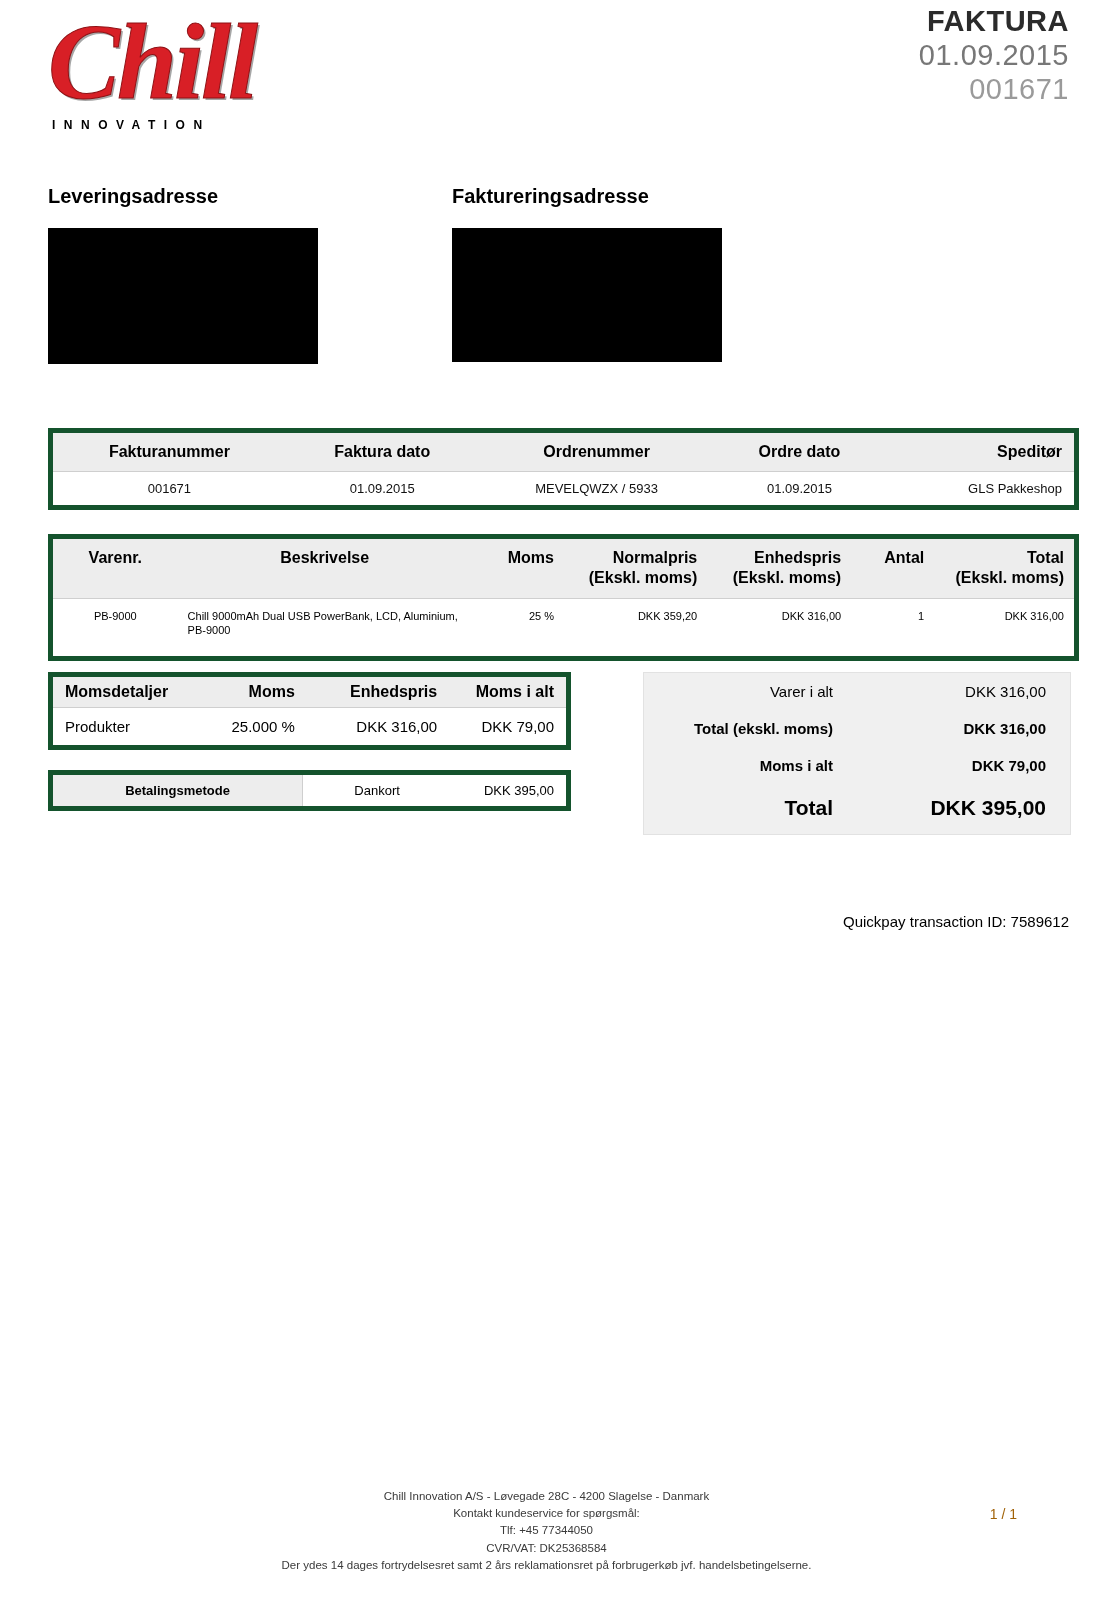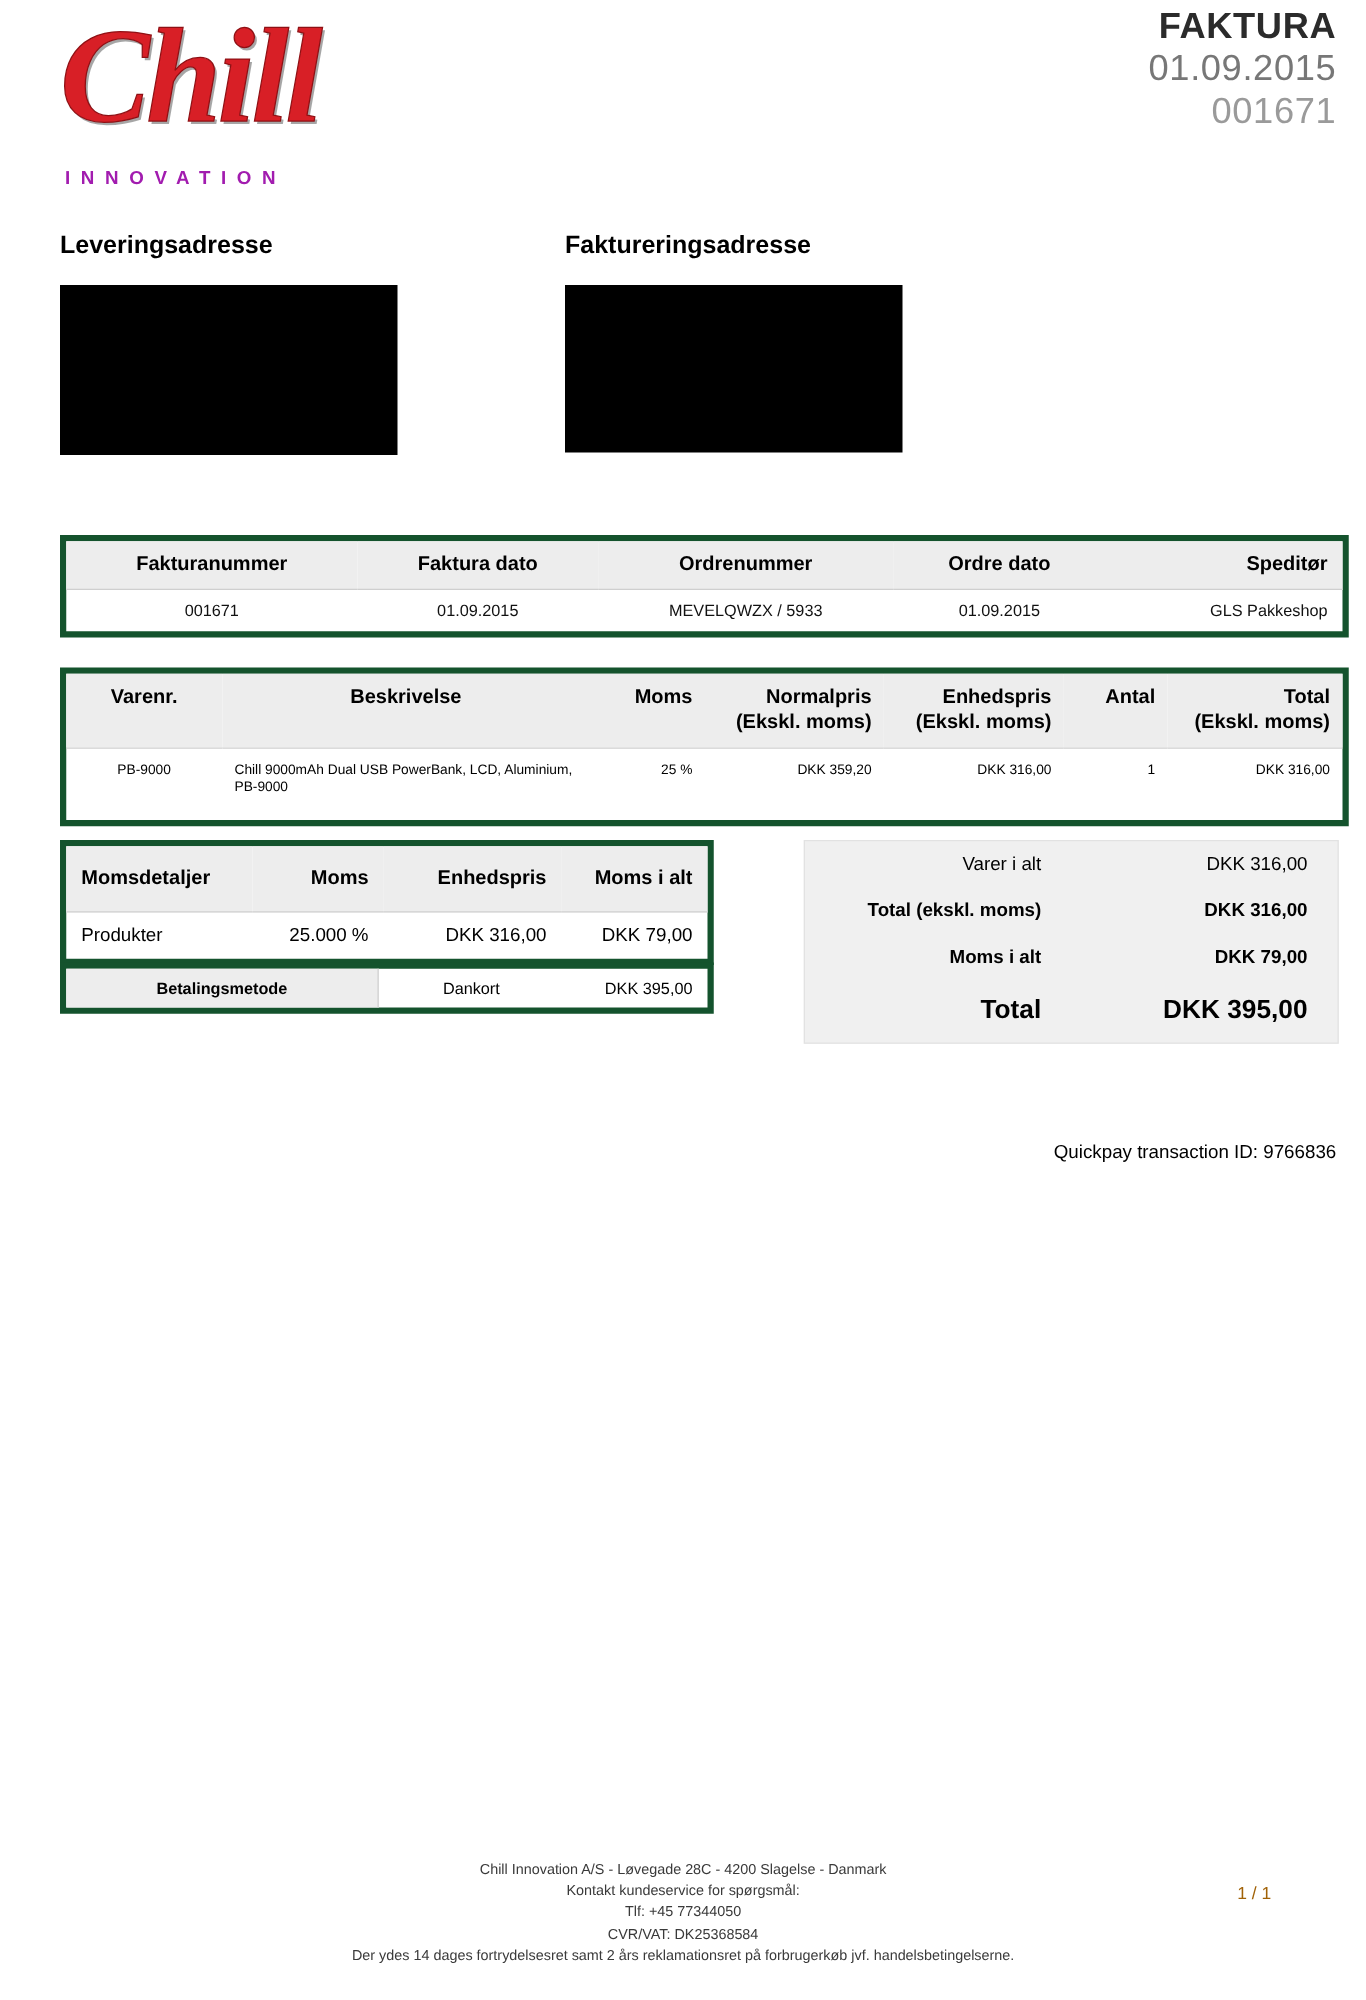--- a/index.html
+++ b/index.html
@@ -43,26 +43,26 @@
     font-style: italic;
     font-weight: bold;
     font-size: 108px;
     line-height: 108px;
     color: #d81f26;
     letter-spacing: -3px;
     -webkit-text-stroke: 1px #8e1014;
     text-shadow: 2px 2px 0 rgba(0,0,0,0.35);
   }
   .logo-sub {
-    margin-top: 18px;
+    margin-top: 2px;
     font-family: "Liberation Sans", sans-serif;
     font-weight: bold;
-    font-size: 15px;
+    font-size: 12px;
     letter-spacing: 8.5px;
-    color: #a21caf;
+    color: #000000;
     padding-left: 4px;
   }
   .doc-meta {
     position: absolute;
     right: 24px;
     top: 4px;
     text-align: right;
     line-height: 1.18;
   }
   .doc-title {
@@ -166,21 +166,21 @@
   .items-table .row td.r { text-align: right; }
 
   
   .vat-table {
     position: absolute;
     left: 48px;
     top: 672px;
     width: 513px;
   }
   .vat-table table { width: 100%; }
-  .vat-table .hdr-row td { padding: 17px 12px; }
+  .vat-table .hdr-row td { padding: 6px 12px; }
   .vat-table .hdr-row td.r { text-align: right; }
   .vat-table .row td {
     padding: 10px 12px;
     font-size: 15px;
   }
   .vat-table .row td.r { text-align: right; }
 
   
   .pay-table {
     position: absolute;
@@ -386,21 +386,21 @@
         <td class="val">DKK 79,00</td>
       </tr>
       <tr class="grand">
         <td class="lbl">Total</td>
         <td class="val">DKK 395,00</td>
       </tr>
     </tbody>
       </table>
   </div>
 
-  <div class="txn-note">Quickpay transaction ID: 9766836</div>
+  <div class="txn-note">Quickpay transaction ID: 7589612</div>
 
   <div class="page-num">1 / 1</div>
 
   <div class="footer">
     <span class="line">Chill Innovation A/S - Løvegade 28C - 4200 Slagelse - Danmark</span>
     <span class="line">Kontakt kundeservice for spørgsmål:</span>
     <span class="line">Tlf: +45 77344050</span>
     <span class="line">CVR/VAT: DK25368584</span>
     <span class="line">Der ydes 14 dages fortrydelsesret samt 2 års reklamationsret på forbrugerkøb jvf. handelsbetingelserne.</span>
   </div>

